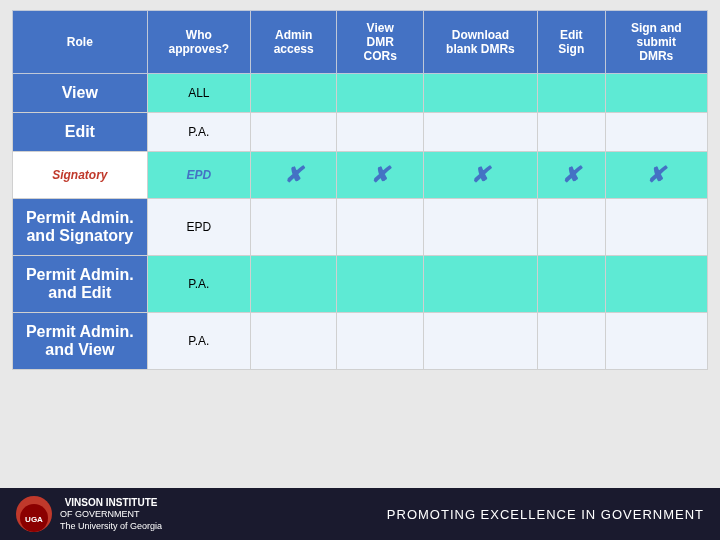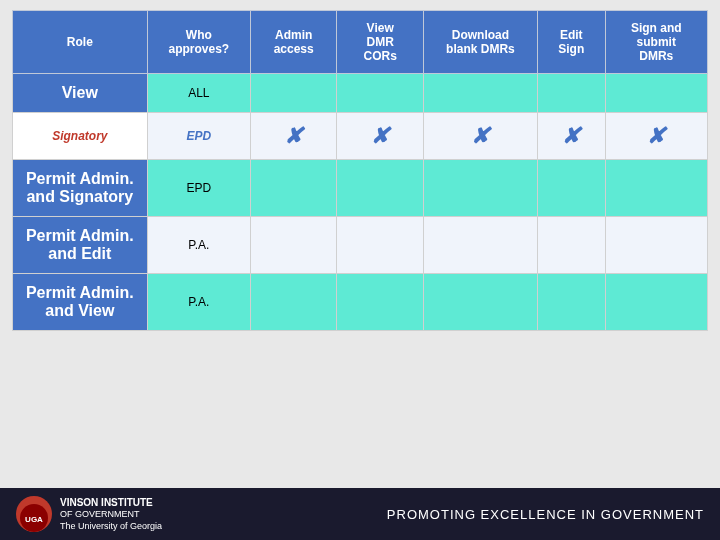--- a/index.html
+++ b/index.html
@@ -107,20 +107,21 @@
 
     .footer-logo-text {
       color: white;
       font-size: 9px;
       line-height: 1.3;
     }
 
     .footer-logo-text .bold {
       font-weight: bold;
       font-size: 10px;
+      text-align: center;
     }
 
     .footer-tagline {
       color: white;
       font-size: 13px;
       font-weight: normal;
       letter-spacing: 1px;
       text-transform: uppercase;
     }
   </style>
@@ -143,20 +144,29 @@
     <tbody id="table-body">
     <tr>
           <td class="role-col">View</td>
           <td>ALL</td>
           <td></td>
           <td></td>
           <td></td>
           <td></td>
           <td></td>
         </tr>
+        <tr>
+          <td class="role-col">Edit</td>
+          <td>P.A.</td>
+          <td></td>
+          <td></td>
+          <td></td>
+          <td></td>
+          <td></td>
+        </tr>
         <tr class="signatory-row">
           <td class="" style="background: white; color: rgb(192, 57, 43); font-weight: bold;">Signatory</td>
           <td>EPD</td>
           <td><span class="x-mark">✘</span></td>
           <td><span class="x-mark">✘</span></td>
           <td><span class="x-mark">✘</span></td>
           <td><span class="x-mark">✘</span></td>
           <td><span class="x-mark">✘</span></td>
         </tr>
         <tr>

